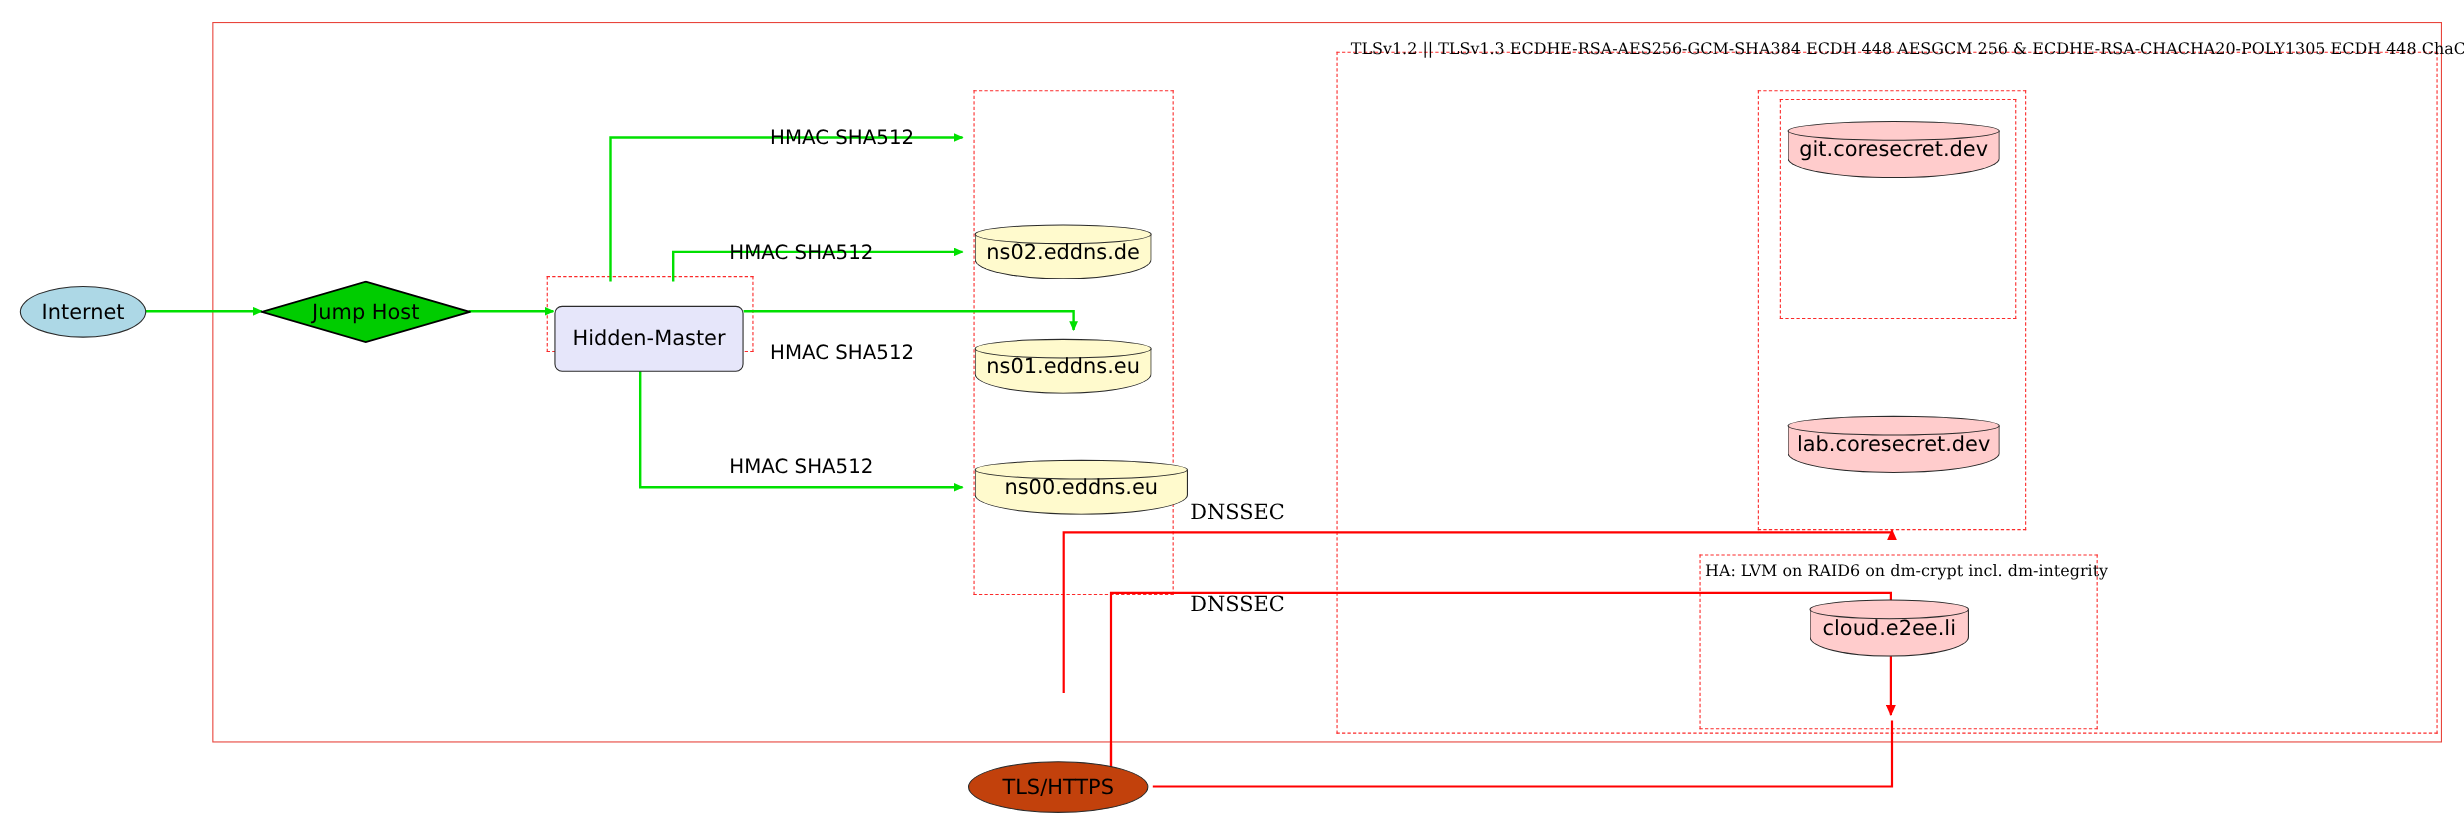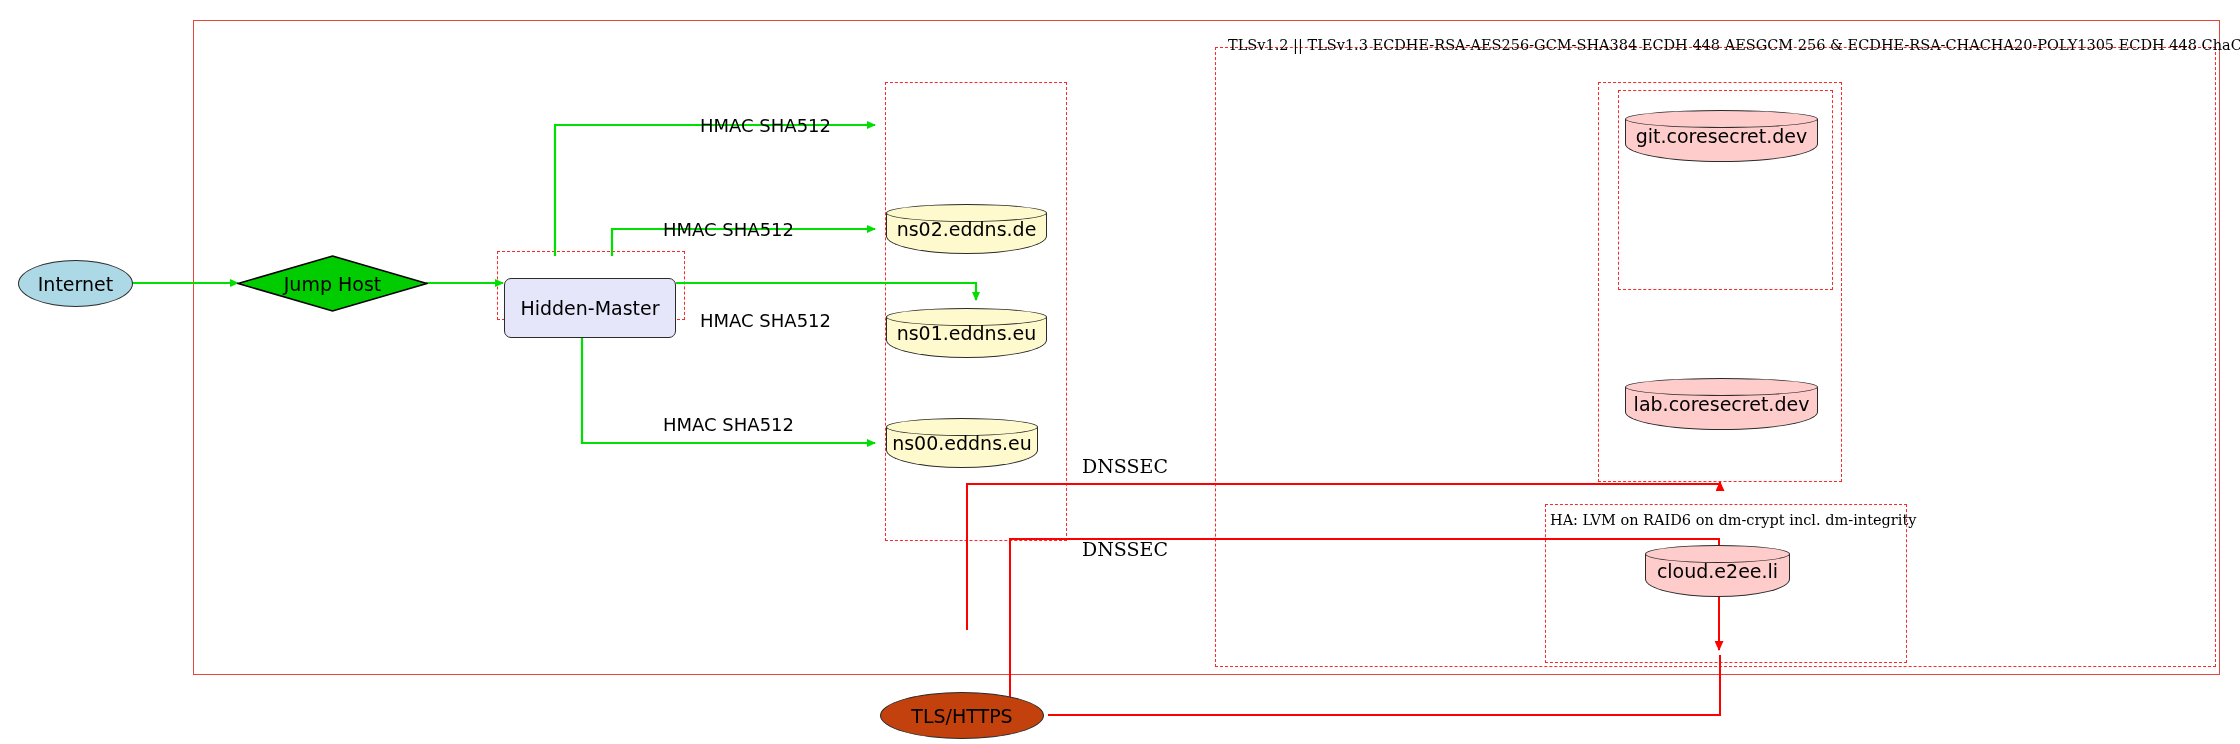--- a/index.html
+++ b/index.html
@@ -206,21 +206,21 @@
     <div class="cyl-top" style="background:#fffacd;"></div>
     <div class="cyl-label">ns02.eddns.de</div>
   </div>
 
   <div class="node-cyl" style="left:886px; top:308px; width:161px; height:50px;">
     <div class="cyl-body" style="background:#fffacd;"></div>
     <div class="cyl-top" style="background:#fffacd;"></div>
     <div class="cyl-label">ns01.eddns.eu</div>
   </div>
 
-  <div class="node-cyl" style="left:886px; top:418px; width:152px; height:50px;text-align:center;">
+  <div class="node-cyl" style="left:886px; top:418px; width:194px; height:50px;text-align:center;">
     <div class="cyl-body" style="background:#fffacd;"></div>
     <div class="cyl-top" style="background:#fffacd;"></div>
     <div class="cyl-label">ns00.eddns.eu</div>
   </div>
 
   <div class="node-cyl" style="left:1625px; top:110px; width:193px; height:52px;">
     <div class="cyl-body" style="background:#ffcccc;"></div>
     <div class="cyl-top" style="background:#ffcccc;"></div>
     <div class="cyl-label">git.coresecret.dev</div>
   </div>

